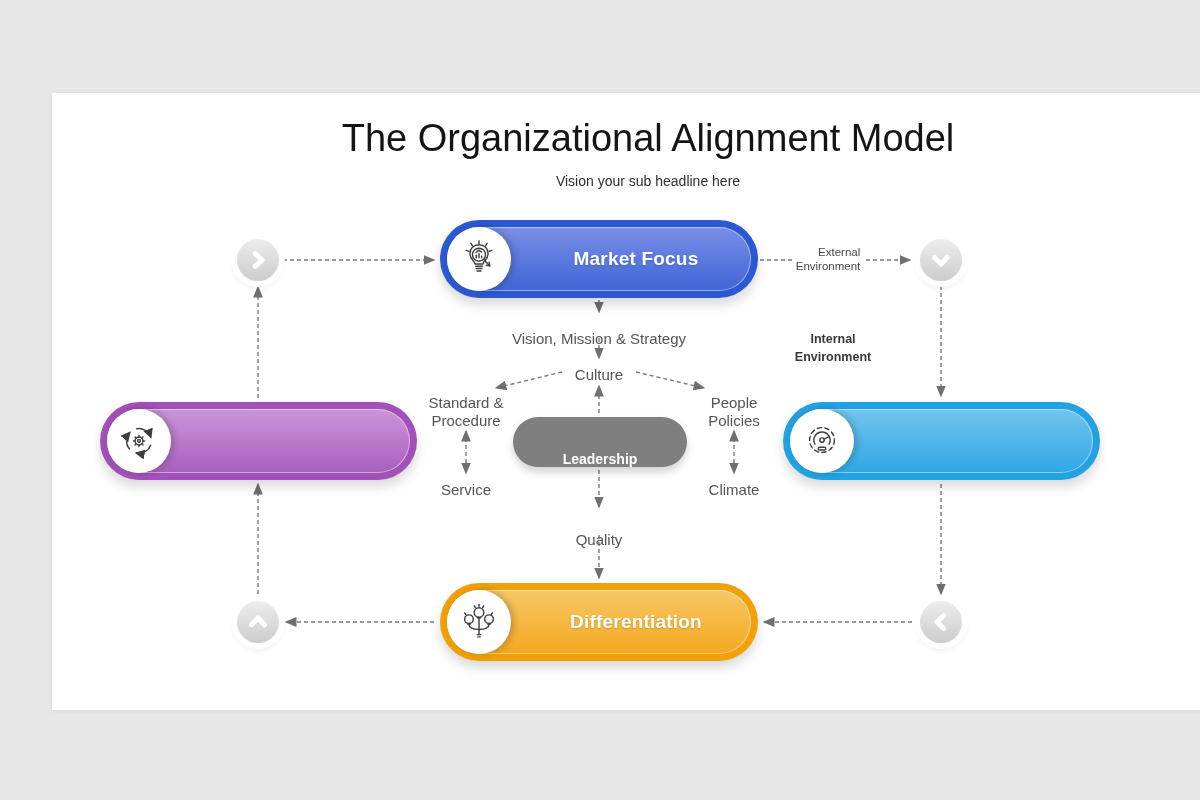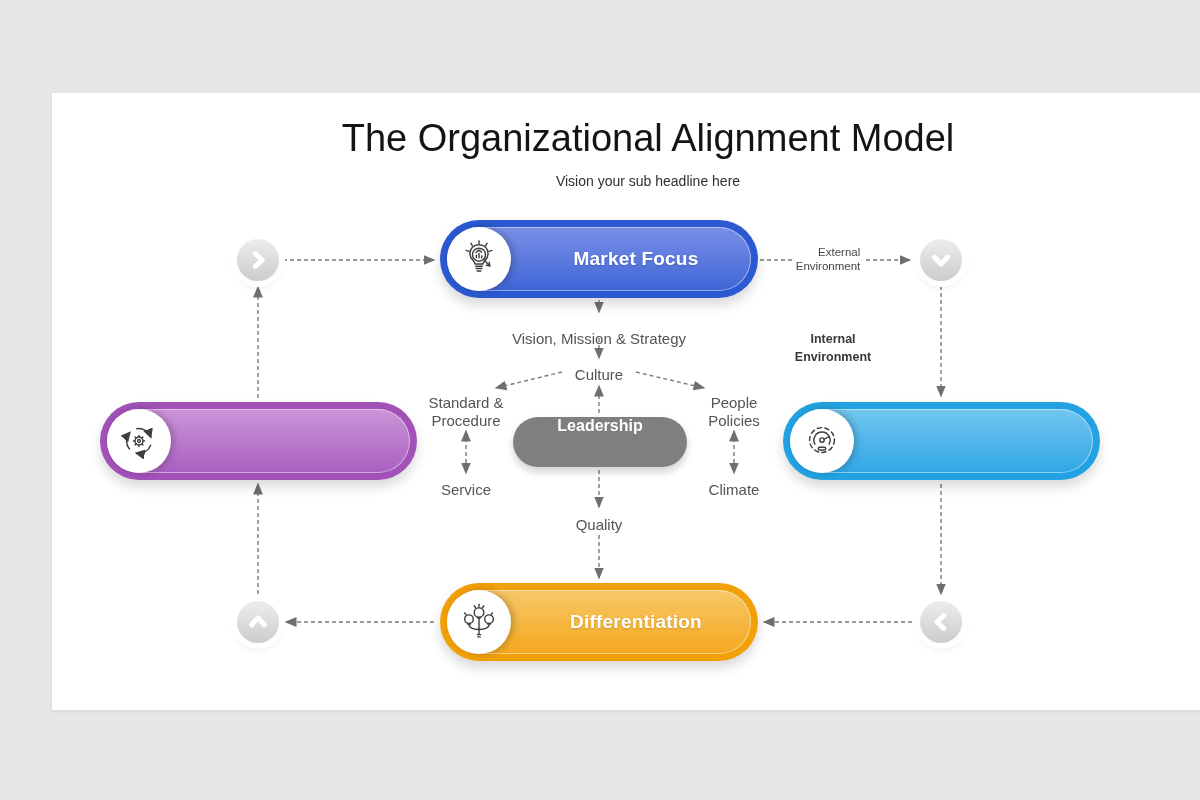--- a/index.html
+++ b/index.html
@@ -23,21 +23,21 @@
           background:linear-gradient(180deg, var(--ftop), var(--fbot));
           box-shadow:inset 0 0 0 1px rgba(255,255,255,.45); }
   .badge { width:64px; height:64px; flex:none; margin-left:0px; border-radius:50%;
           background:#fff; display:flex; align-items:center; justify-content:center;
           box-shadow:3px 0 7px rgba(0,0,0,.22); }
   .pill-label { flex:1; text-align:center; color:#fff; font-weight:bold; font-size:19px;
           padding-right:28px; text-shadow:0 1px 2px rgba(0,0,0,.18); letter-spacing:.2px;padding-left:38px; }
 
   .leadership { position:absolute; left:461px; top:324px; width:174px; height:50px;
           border-radius:999px; background:var(--fill,#7f7f7f); color:#fff; font-weight:bold;
-          font-size:16px; display:flex; align-items:flex-start; justify-content:center;
+          font-size:14px; display:flex; align-items:flex-end; justify-content:center;
           box-shadow:0 5px 9px rgba(0,0,0,.18); }
 
   
   .flabel { position:absolute; transform:translateX(-50%); text-align:center;
           font-size:15px; line-height:18px; color:#545454; white-space:pre-line; }
   .flabel.small { font-size:11.5px; line-height:14px; color:#464646; }
   .flabel.boldsm { font-size:12.5px; line-height:18px; font-weight:bold; color:#383838; }
 
   
   .nav-btn { position:absolute; width:42px; height:42px; border-radius:50%;
@@ -189,21 +189,21 @@
   </div>
 
   <div class="flabel" style="left:547px; top:225px;margin-top:12px;">Vision, Mission &amp; Strategy</div>
   <div class="flabel" style="left:547px; top:273px;">Culture</div>
   <div class="flabel" style="left:414px; top:301px;">Standard &amp;
 Procedure</div>
   <div class="flabel" style="left:414px; top:388px;">Service</div>
   <div class="flabel" style="left:682px; top:301px;">People
 Policies</div>
   <div class="flabel" style="left:682px; top:388px;">Climate</div>
-  <div class="flabel" style="left:547px; top:423px;">Quality</div>
+  <div class="flabel" style="left:547px; top:438px;">Quality</div>
   <div class="flabel small" style="left:776px; top:152px;text-align:right;">External
 Environment</div>
   <div class="flabel boldsm" style="left:781px; top:237px;">Internal
 Environment</div>
 
   <div class="nav-btn" style="left:185px; top:146px;">
     <svg viewBox="0 0 24 24">
         <polyline points="9,5 16.5,12 9,19"></polyline>
       </svg>
   </div>

